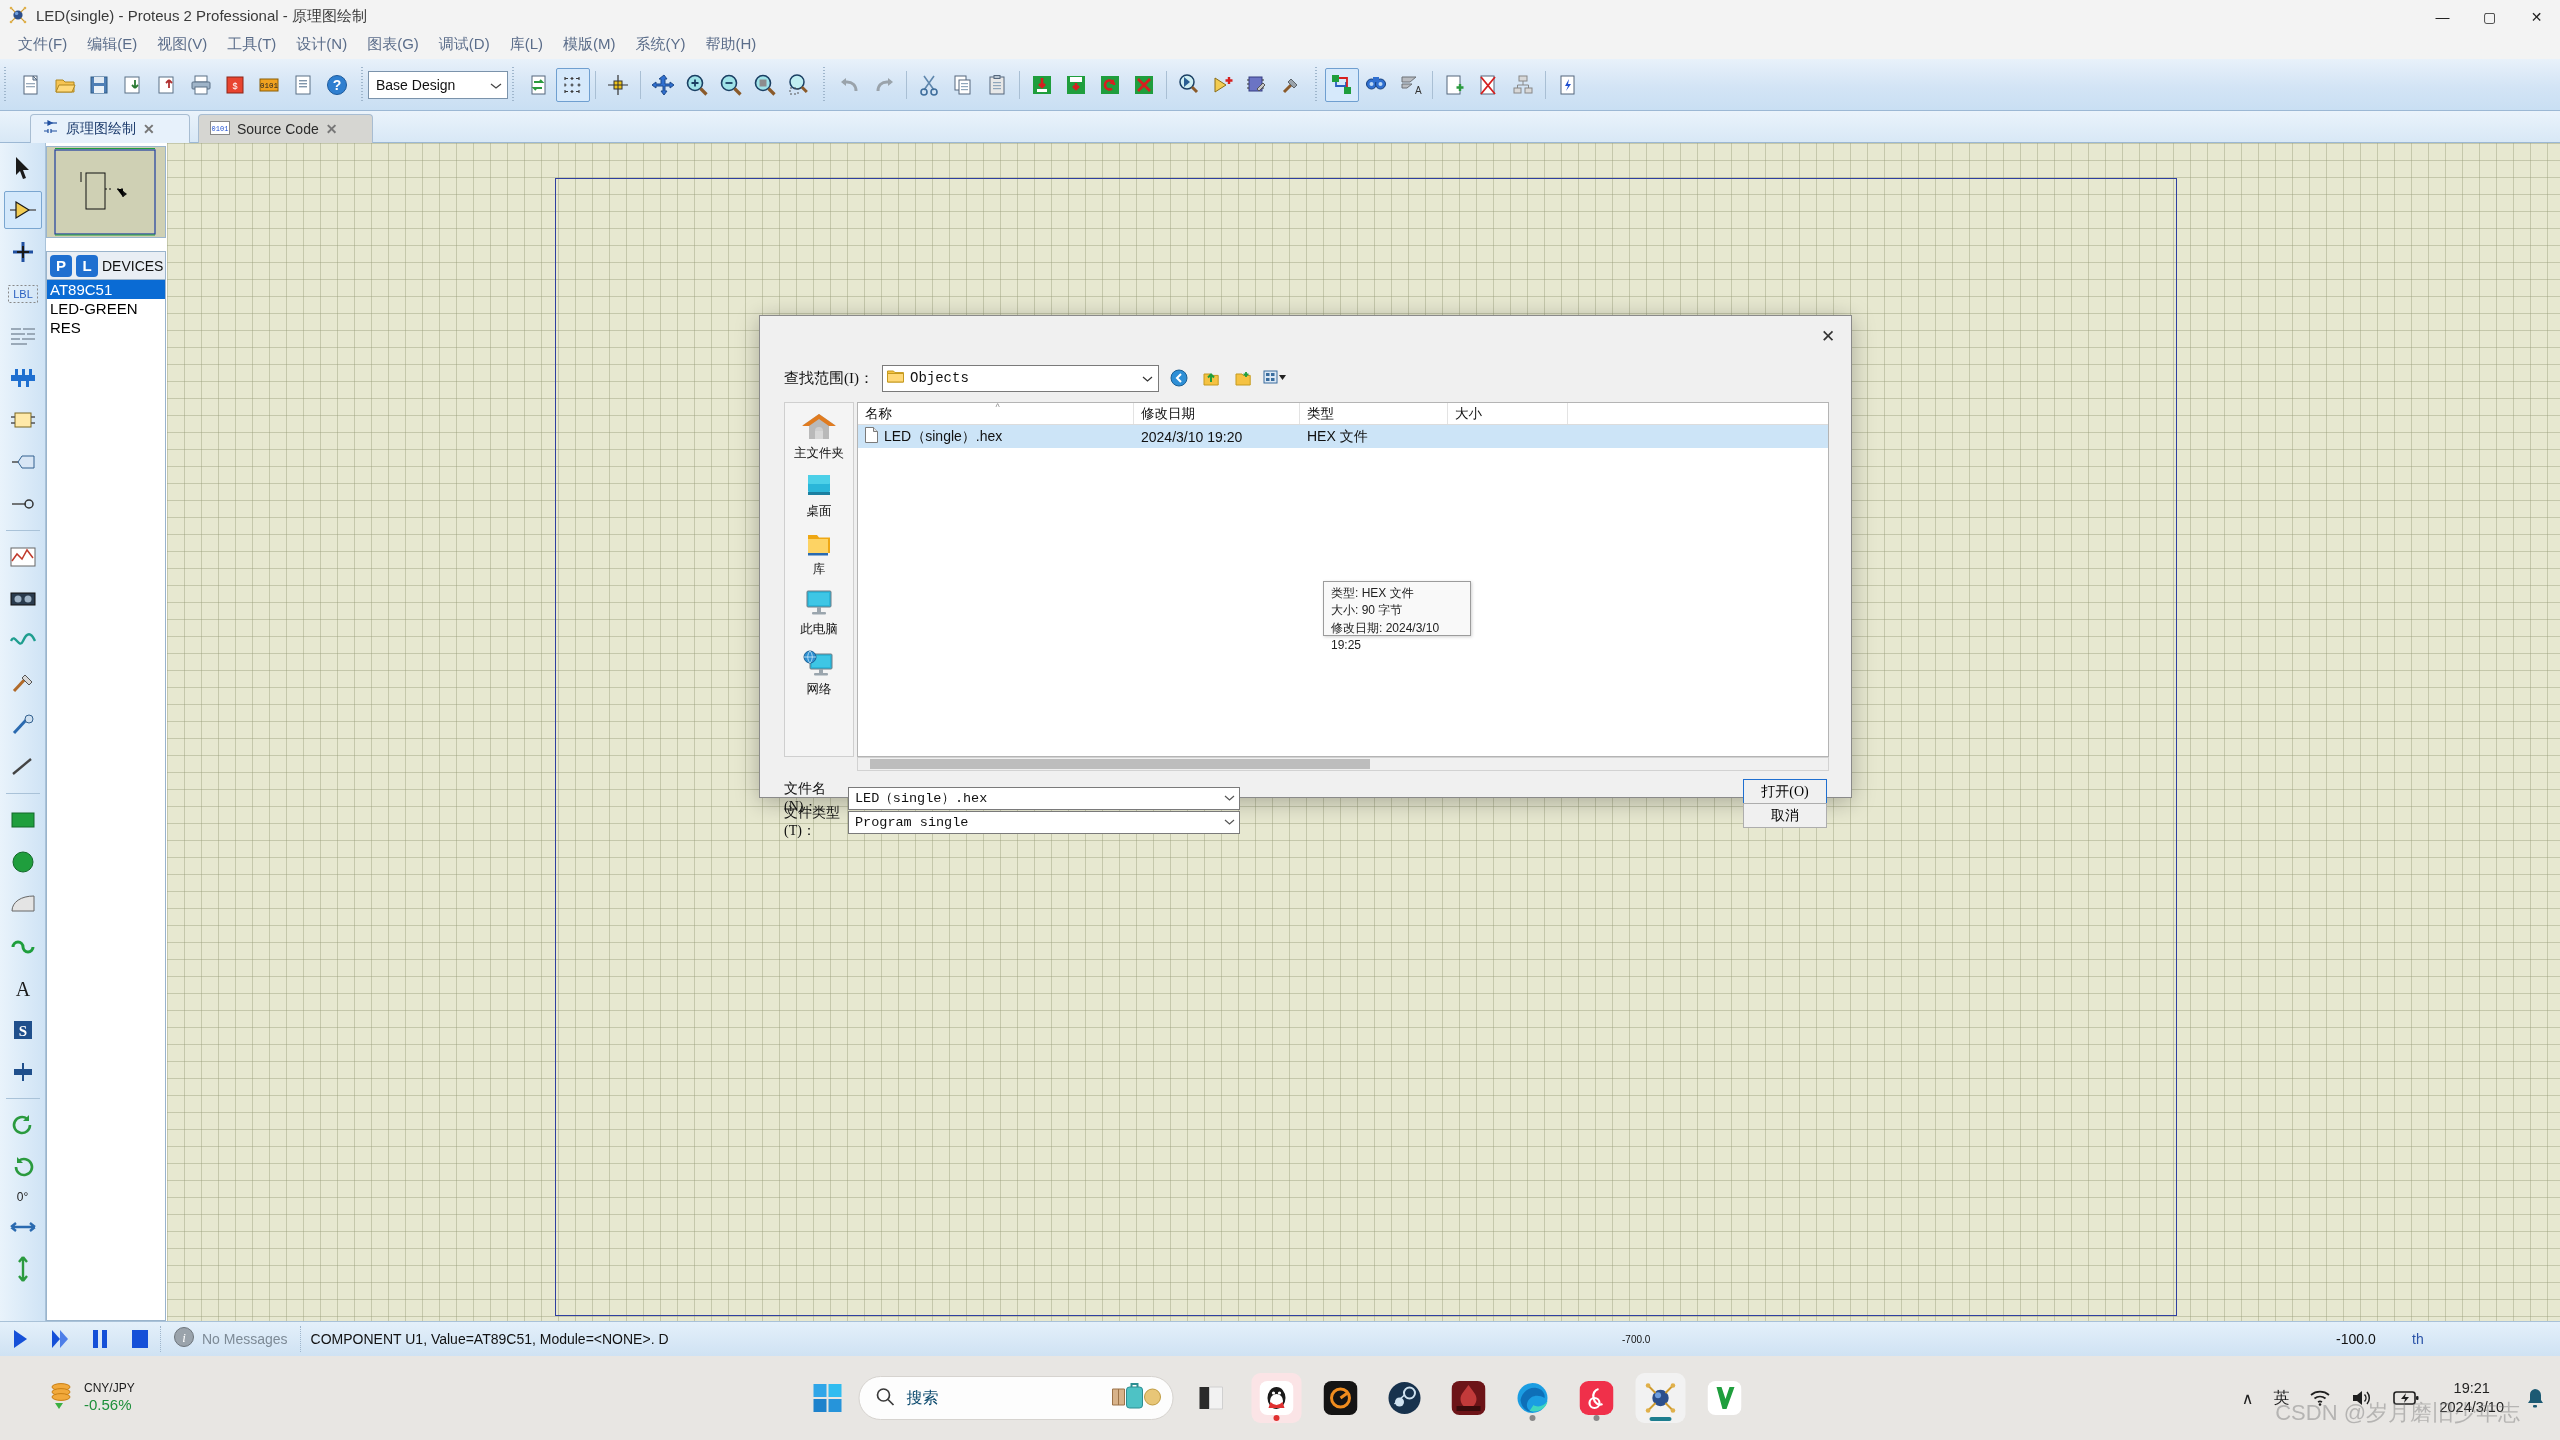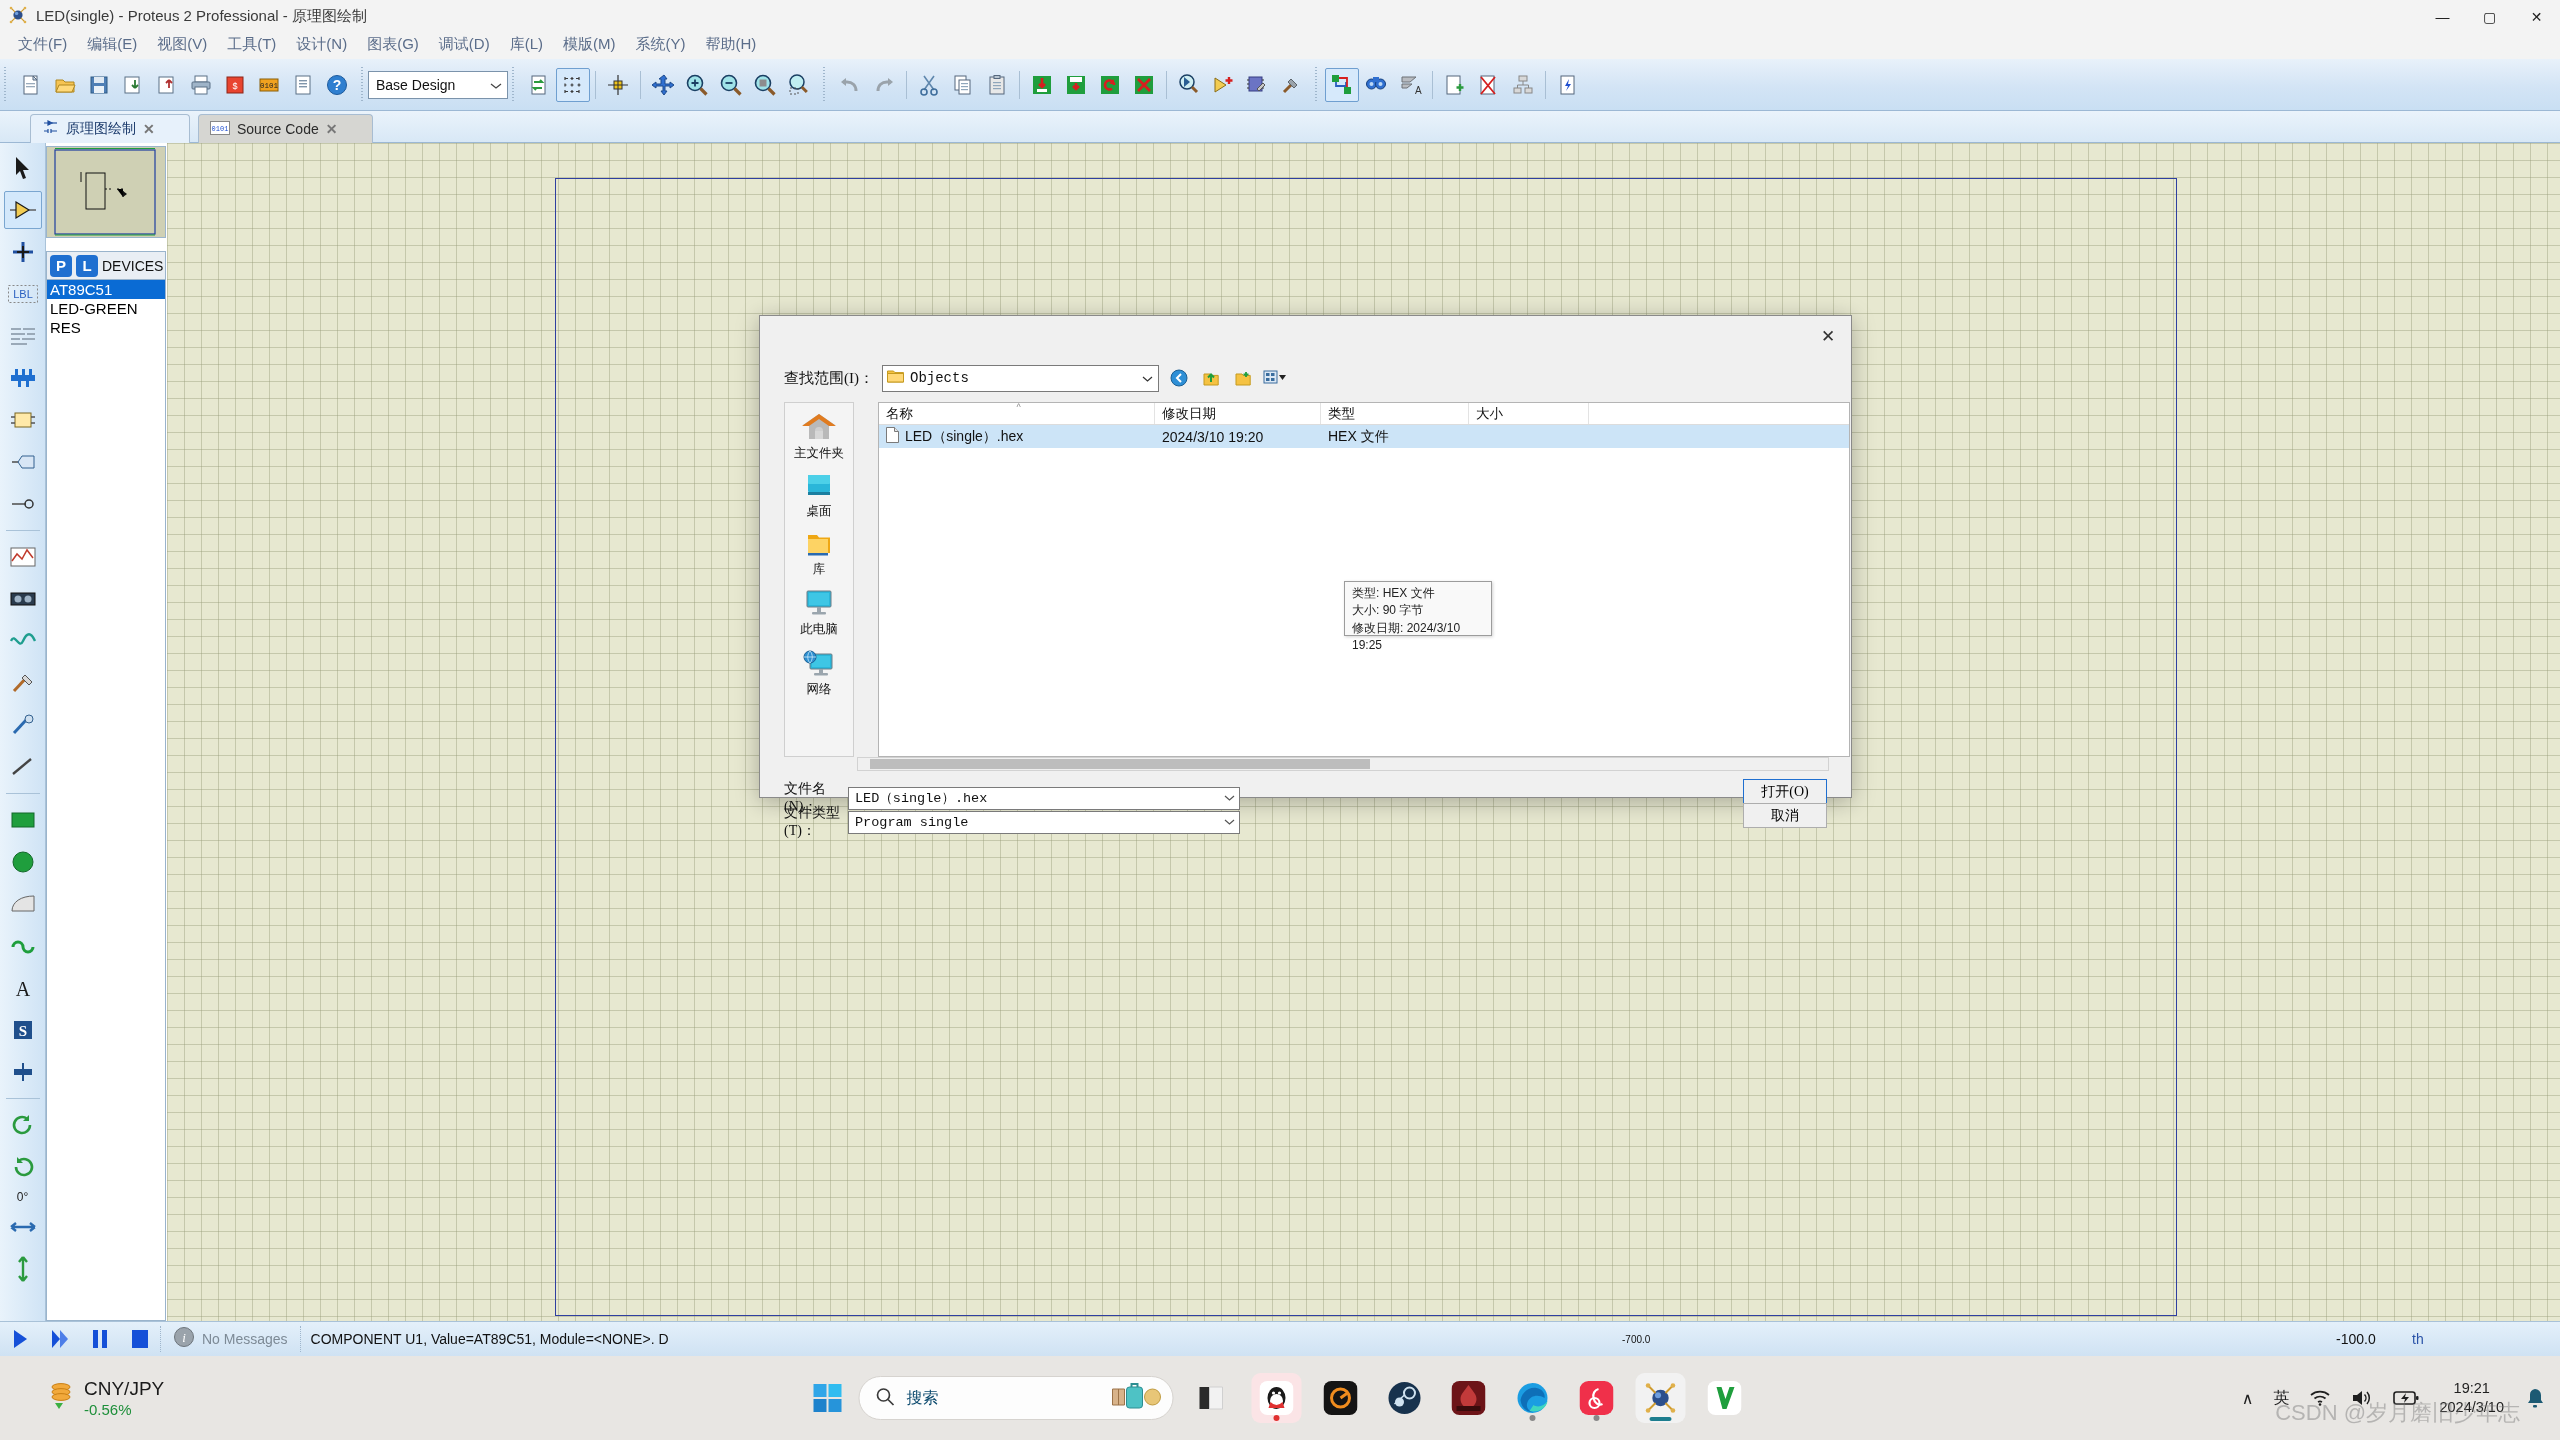--- a/index.html
+++ b/index.html
@@ -143,21 +143,21 @@
   #places{
     position:absolute; left:24px; top:86px; width:70px; height:355px;
     background:#f4f4f4; border:1px solid #cfcfcf;
     display:flex; flex-direction:column; align-items:center; padding-top:8px; gap:11px;
   }
   .place{ width:68px; display:flex; flex-direction:column; align-items:center; gap:2px; }
   .place .pl{ font-size:12.5px; color:#111; }
 
   #filelist{
     position:absolute; left:97px; top:86px; width:972px; height:355px;
-    background:#fff; border:1px solid #b4b4b4;margin-left:21px;
+    background:#fff; border:1px solid #b4b4b4;
   }
   #flhead{ height:22px; display:flex; border-bottom:1px solid #dcdcdc; background:#fff;
     font-size:13.5px; color:#111; }
   #flhead .hc{ display:flex; align-items:center; padding-left:7px; border-right:1px solid #e3e3e3;
     position:relative; }
   #flhead .sortcaret{ position:absolute; left:50%; top:-1px; font-size:9px; color:#888; }
   .frow{ height:23px; display:flex; align-items:center; font-size:14px; color:#111; }
   .frow.sel{ background:#cce4f7; }
   .frow .c{ display:flex; align-items:center; gap:6px; padding-left:7px; }
 
@@ -203,21 +203,21 @@
   #coord2{ position:absolute; left:2336px; font-size:14px; color:#111; }
   #thlbl{ position:absolute; left:2412px; font-size:14px; color:#2a53a8; }
 
   
   #taskbar{
     position:absolute; left:0; top:1356px; width:2560px; height:84px;
     background:#e8e6e3; display:flex; align-items:center;
   }
   #weather{ display:flex; align-items:center; gap:10px; margin-left:48px; }
   #weather .col{ display:flex; flex-direction:column; line-height:1.25; }
-  #weather .pair{ font-size:19px; color:#1a1a1a; }
+  #weather .pair{ font-size:12px; color:#1a1a1a; }
   #weather .pct{ font-size:15px; color:#1d8f3a; }
 
   #tbcenter{ position:absolute; left:50%; transform:translateX(-50%);
     display:flex; align-items:center; gap:14px; }
   #startbtn{ width:34px; height:34px; display:flex; align-items:center; justify-content:center; }
   #searchbox{
     width:315px; height:44px; border-radius:22px; background:#fdfdfd;
     border:1px solid #d6d3cf; display:flex; align-items:center; padding:0 10px 0 16px; gap:12px;
   }
   #searchbox .sp{ font-size:16px; color:#0c4a6e; flex:1; }

